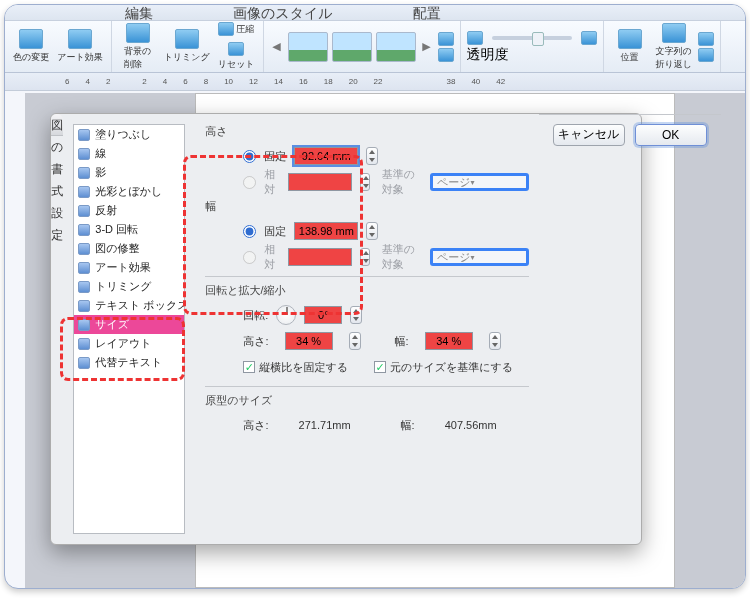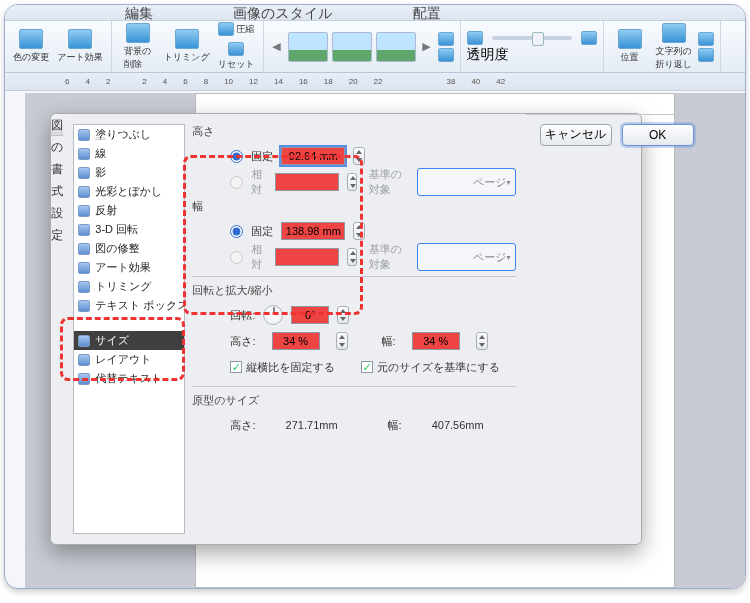--- a/index.html
+++ b/index.html
@@ -111,38 +111,38 @@
     border-radius: 6px 6px 0 0;
     text-align: center;
     line-height: 22px;
     font-size: 12px;
     color: #333;
   }
   .dlg-body {
     flex: 1;
     display: flex;
     padding: 10px;
-    gap: 7px;
+    gap: 20px;
   }
   .sidebar {
     width: 112px;
     background: #fff;
     border: 1px solid #b8bcc2;
     overflow: hidden;
   }
   .side-item {
     display: flex; align-items: center;
     gap: 5px;
     padding: 2px 4px;
     font-size: 11px;
     color: #222;
     cursor: default;
     white-space: nowrap;
   }
-  .side-item.selected { background: #404040; color: #fff; margin-top: 16px; }
+  .side-item.selected { background: #ec4899; color: #fff; }
   .sicon {
     width: 12px; height: 12px;
     background: linear-gradient(#a7c6f0,#5e8fd2);
     border: 1px solid #7a9ac7;
     border-radius: 2px;
     flex-shrink: 0;
   }
   .panel {
     flex: 1;
     position: relative;
@@ -174,22 +174,22 @@
     position: relative;
   }
   .stepper::before, .stepper::after {
     content:""; position:absolute; left:2px; width:0; height:0;
     border-left:3px solid transparent; border-right:3px solid transparent;
   }
   .stepper::before { top:2px; border-bottom:4px solid #666; }
   .stepper::after { bottom:2px; border-top:4px solid #666; }
   .muted { color:#9c9fa5; }
   .select {
-    width: 130px; height:28px; border:1px solid #3b82f6; background:#f4f6f9;
-    display:flex; align-items:center; justify-content:flex-end;
+    width: 130px; height:18px; border:3px solid #3b82f6; background:#f4f6f9;
+    display:flex; align-items:center; justify-content:flex-start;
     padding:0 4px; font-size:11px; color:#888; border-radius:3px;
   }
   .select .arr { font-size:8px; }
   .hr { height:1px; background:#c5c8cd; margin:6px 0; }
   .dial { width:20px;height:20px;border:1px solid #b0b5bd;border-radius:50%;background:radial-gradient(#fff,#e7eaee); position:relative; }
   .dial::after{content:"";position:absolute;left:9px;top:1px;width:2px;height:8px;background:#888;}
   .chk { display:inline-flex; align-items:center; gap:4px; }
   .chk .box { width:12px;height:12px;border:1px solid #8f97a2;background:#fff;display:flex;align-items:center;justify-content:center;color:#2c6; font-size:11px; line-height:1;}
   .dlg-foot {
     height: 40px;

